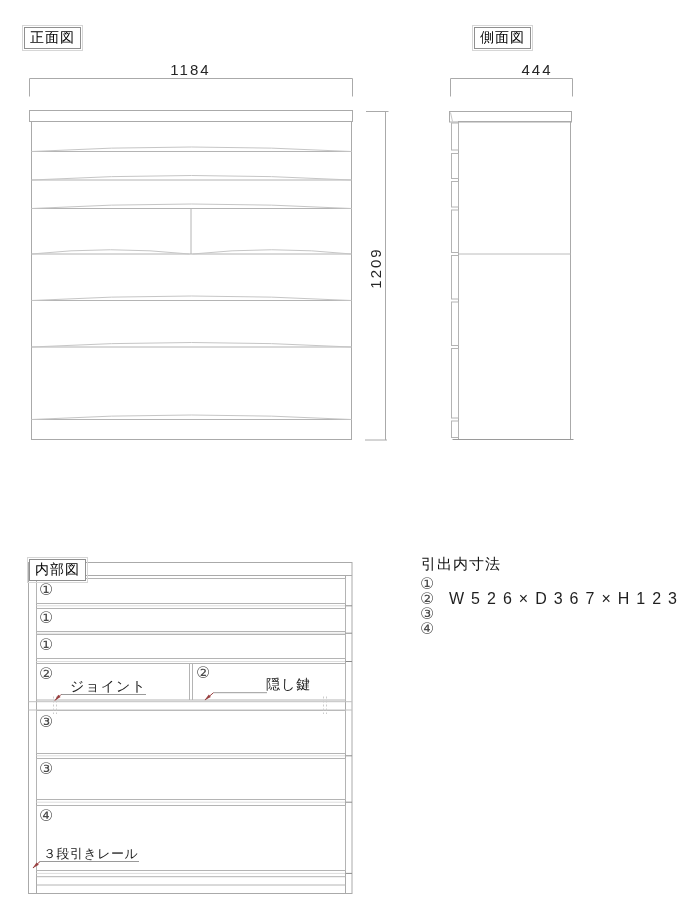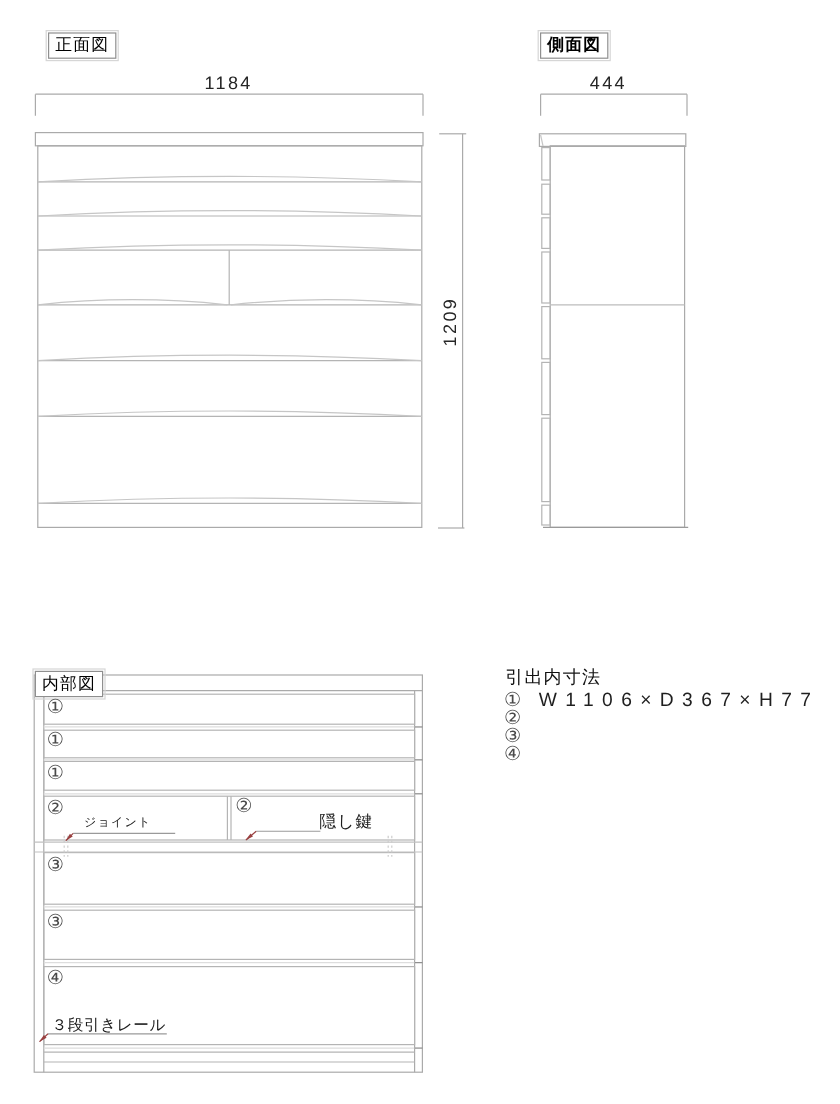--- a/index.html
+++ b/index.html
@@ -8,21 +8,21 @@
   .layer{position:absolute;left:0;top:0;}
   .view-label{
     position:absolute;display:inline-block;background:#fff;
     border:1px solid #8f8f8f;outline:1px solid #d6d6d6;outline-offset:1px;
     padding:1px 5px 2px 5px;font-size:14px;letter-spacing:1px;color:#000;line-height:17px;
   }
   .dimtext{position:absolute;font-size:15px;letter-spacing:2px;color:#262626;text-align:center;}
   .vdim{transform:rotate(-90deg);transform-origin:center center;}
   .mark{position:absolute;font-size:16px;line-height:16px;color:#4a4a4a;}
   .ann{position:absolute;color:#1c1c1c;white-space:nowrap;}
-  .ann.joint{left:70px;top:678px;font-size:10px;letter-spacing:1px;}
+  .ann.joint{left:70px;top:678px;font-size:14px;letter-spacing:1px;}
   .ann.lock{left:219px;top:676px;font-size:14px;letter-spacing:1px;padding-left:47px;}
   .ann.rail{left:43px;top:845px;font-size:13px;letter-spacing:0.5px;}
   .spec-title{position:absolute;left:421px;top:555px;font-size:15px;letter-spacing:1px;color:#111;}
   .spec-item{position:absolute;left:420px;height:17px;display:flex;align-items:flex-start;}
   .spec-item .sm{font-size:16px;line-height:16px;color:#4a4a4a;width:18px;flex:0 0 18px;}
   .spec-item .st{font-size:16px;line-height:16px;letter-spacing:7px;color:#1f1f1f;margin-left:11px;white-space:nowrap;}
 </style>
 </head>
 <body>
 
@@ -164,47 +164,47 @@
       <polygon points="204.5,700.3 210.8,697.0 208.8,694.6" fill="#994040" stroke="none"></polygon>
     </g>
     <g>
       <line x1="40" y1="861.5" x2="139" y2="861.5" stroke="#9a9a9a"></line>
       <line x1="40" y1="861.5" x2="33" y2="868" stroke="#994040"></line>
       <polygon points="32.5,868.3 38.8,864.8 36.6,862.4" fill="#994040" stroke="none"></polygon>
     </g>
   </g>
 </svg>
 
-<div class="view-label" style="left:40px;top:27px;text-align:center;">正面図</div>
-<div class="view-label" style="left:450px;top:27px;font-weight:bold;">側面図</div>
+<div class="view-label" style="left:24px;top:27px;text-align:center;">正面図</div>
+<div class="view-label" style="left:474px;top:27px;">側面図</div>
 <div class="view-label" style="left:29px;top:511px;margin-top:48px;">内部図</div>
 
 <div class="dimtext" style="left:29px;top:61px;width:323px;">1184</div>
-<div class="dimtext" style="left:446px;top:61px;width:122px;">444</div>
+<div class="dimtext" style="left:476px;top:61px;width:122px;">444</div>
 <div class="dimtext vdim" style="left:346px;top:259px;width:60px;height:18px;">1209</div>
 
 <div class="mark" style="left:39px;top:582px;">①</div>
 <div class="mark" style="left:39px;top:610px;">①</div>
 <div class="mark" style="left:39px;top:637px;">①</div>
 <div class="mark" style="left:39px;top:666px;">②</div>
 <div class="mark" style="left:196px;top:665px;">②</div>
 <div class="mark" style="left:39px;top:714px;">③</div>
 <div class="mark" style="left:39px;top:761px;">③</div>
 <div class="mark" style="left:39px;top:808px;">④</div>
 
 <div class="ann joint">ジョイント</div>
 <div class="ann lock">隠し鍵</div>
 <div class="ann rail">３段引きレール</div>
 
 <div class="spec-title">引出内寸法</div>
 <div class="spec-item" style="top:576px;">
   <span class="sm">①</span>
-  <span class="st">W1106×D367×H77</span>
 </div>
 <div class="spec-item" style="top:591px;">
   <span class="sm">②</span>
+  <span class="st">W526×D367×H123</span>
 </div>
 <div class="spec-item" style="top:606px;">
   <span class="sm">③</span>
 </div>
 <div class="spec-item" style="top:621px;">
   <span class="sm">④</span>
 </div>
 
 </body></html>

